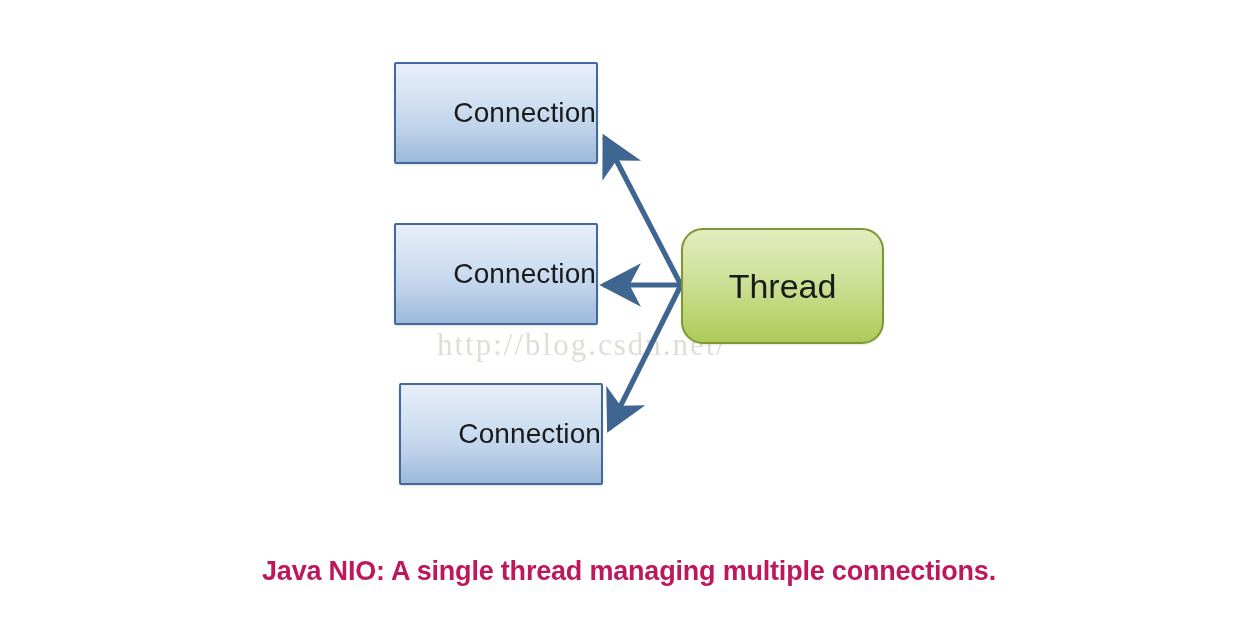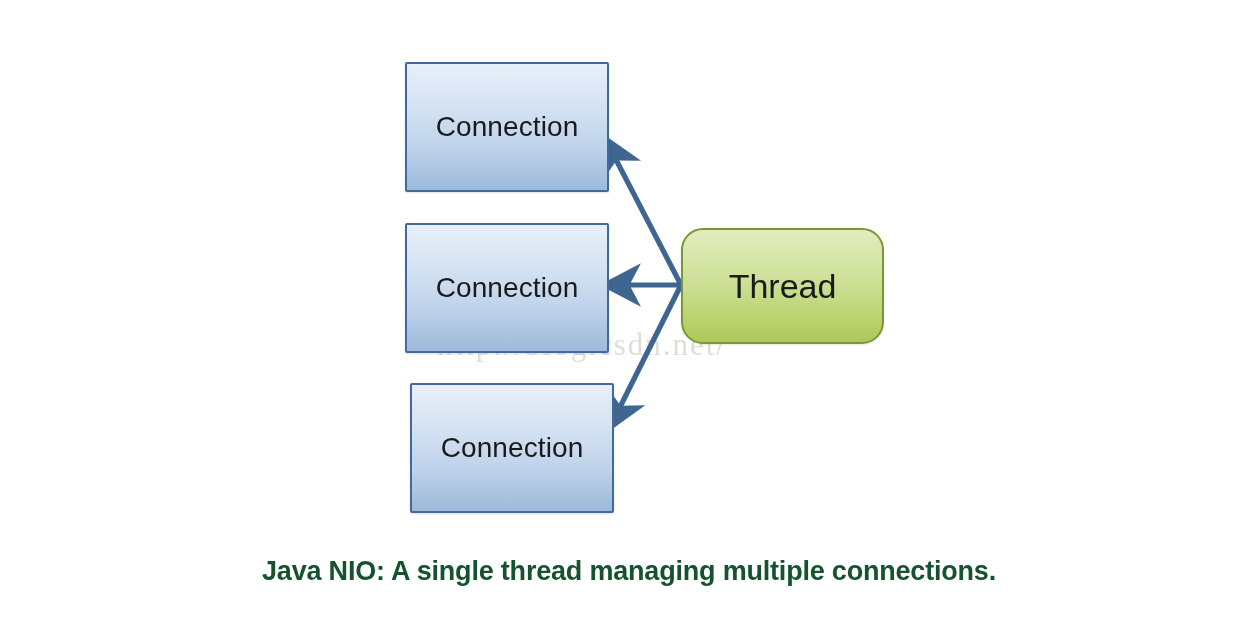--- a/index.html
+++ b/index.html
@@ -21,36 +21,35 @@
     left: 0;
     top: 0;
     width: 1258px;
     height: 630px;
   }
 
   
   .node-connection {
     position: absolute;
     width: 204px;
-    height: 130px;
+    height: 102px;
     box-sizing: border-box;
     border: 2.5px solid #41699c;
     border-radius: 2px;
     background: linear-gradient(to bottom,
                 #e8eff9 0%,
                 #dde8f6 18%,
                 #cfdff1 42%,
                 #bdd1e9 68%,
                 #a8c2e0 88%,
                 #9dbadb 100%);
     display: flex;
     align-items: center;
-    justify-content: center;
+    justify-content: flex-end;
     box-shadow: 0 1px 2px rgba(60,90,130,0.18);
-    margin-left: 11px;
   }
   .node-connection .node-label {
     font-size: 28px;
     color: #1a1a1a;
     font-family: "Liberation Sans", sans-serif;
     letter-spacing: 0.1px;
     white-space: nowrap;
   }
 
   #connection-1 { left: 394px; top: 62px; }
@@ -121,21 +120,21 @@
   
   #diagram-caption {
     position: absolute;
     left: 0;
     top: 556px;
     width: 1258px;
     text-align: center;
     font-family: "Liberation Sans", sans-serif;
     font-weight: bold;
     font-size: 27px;
-    color: #14532d;
+    color: #be185d;
     letter-spacing: -0.2px;
   }
 </style>
 </head>
 <body>
 
 <div id="diagram-canvas">
 
   <div class="watermark" id="watermark-url">http://blog.csdn.net/</div>
   <div class="watermark" id="watermark-sub"></div>

